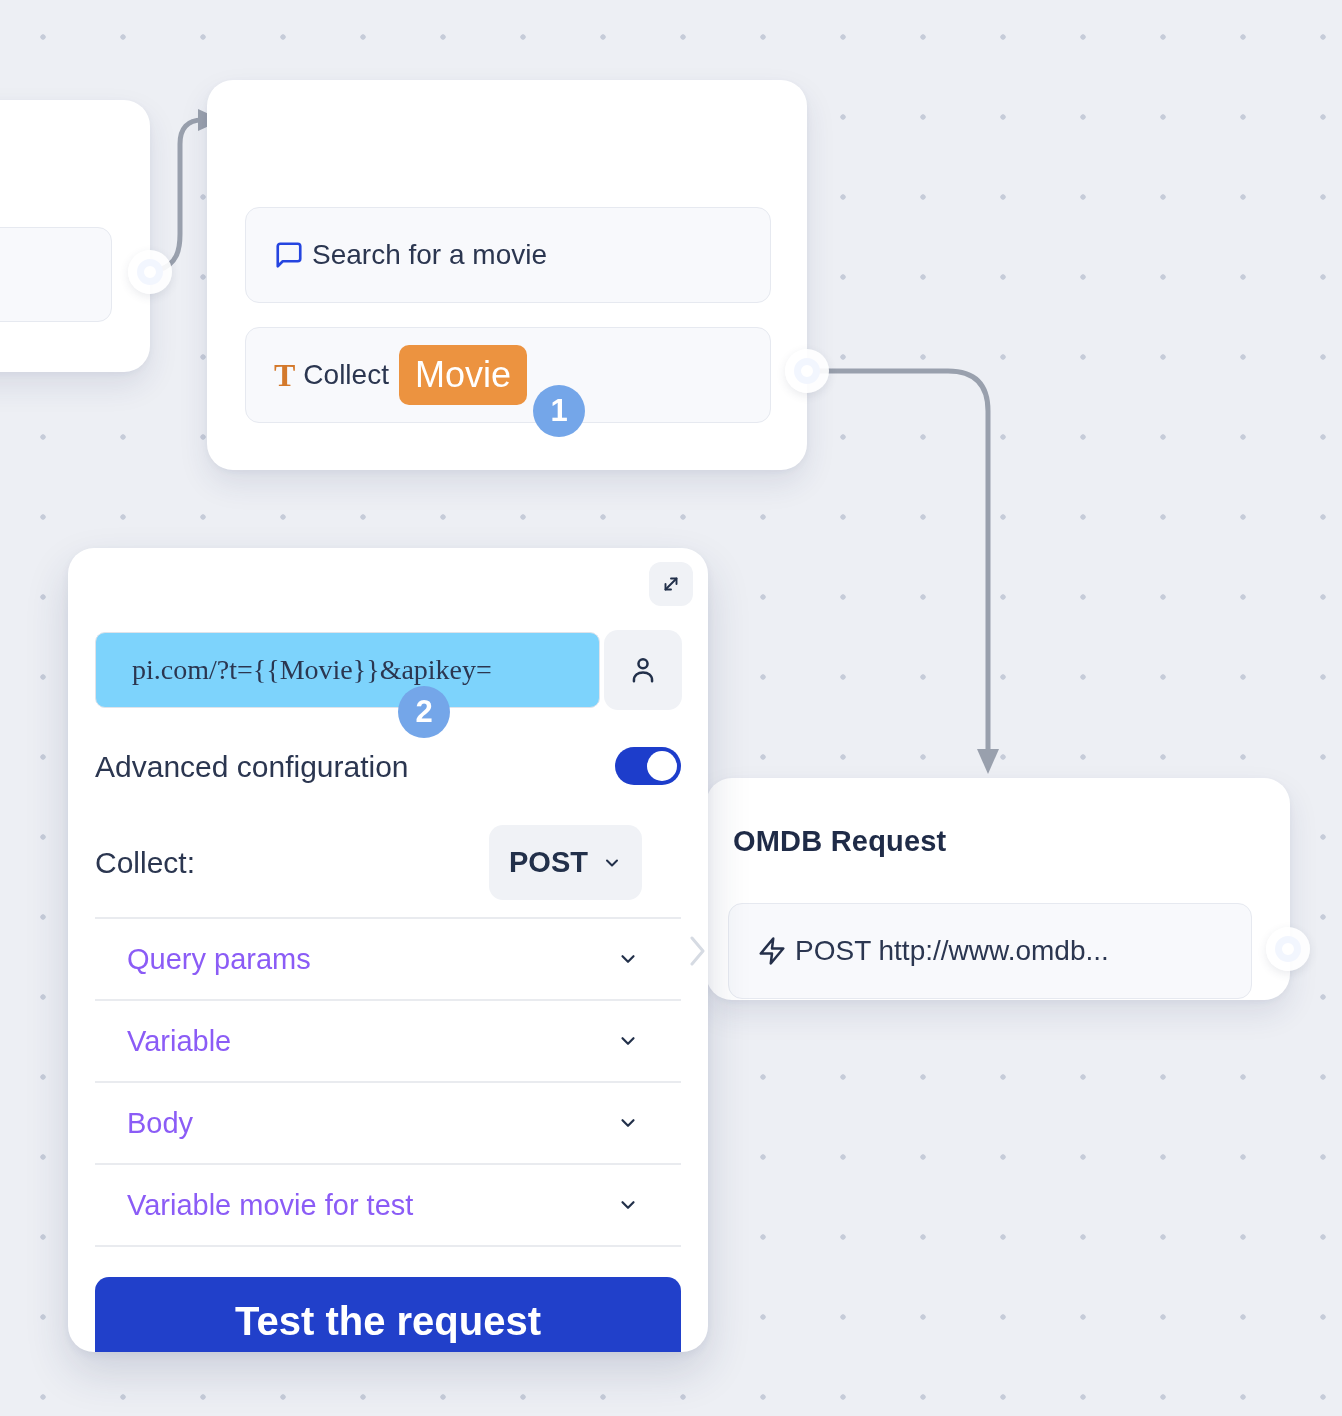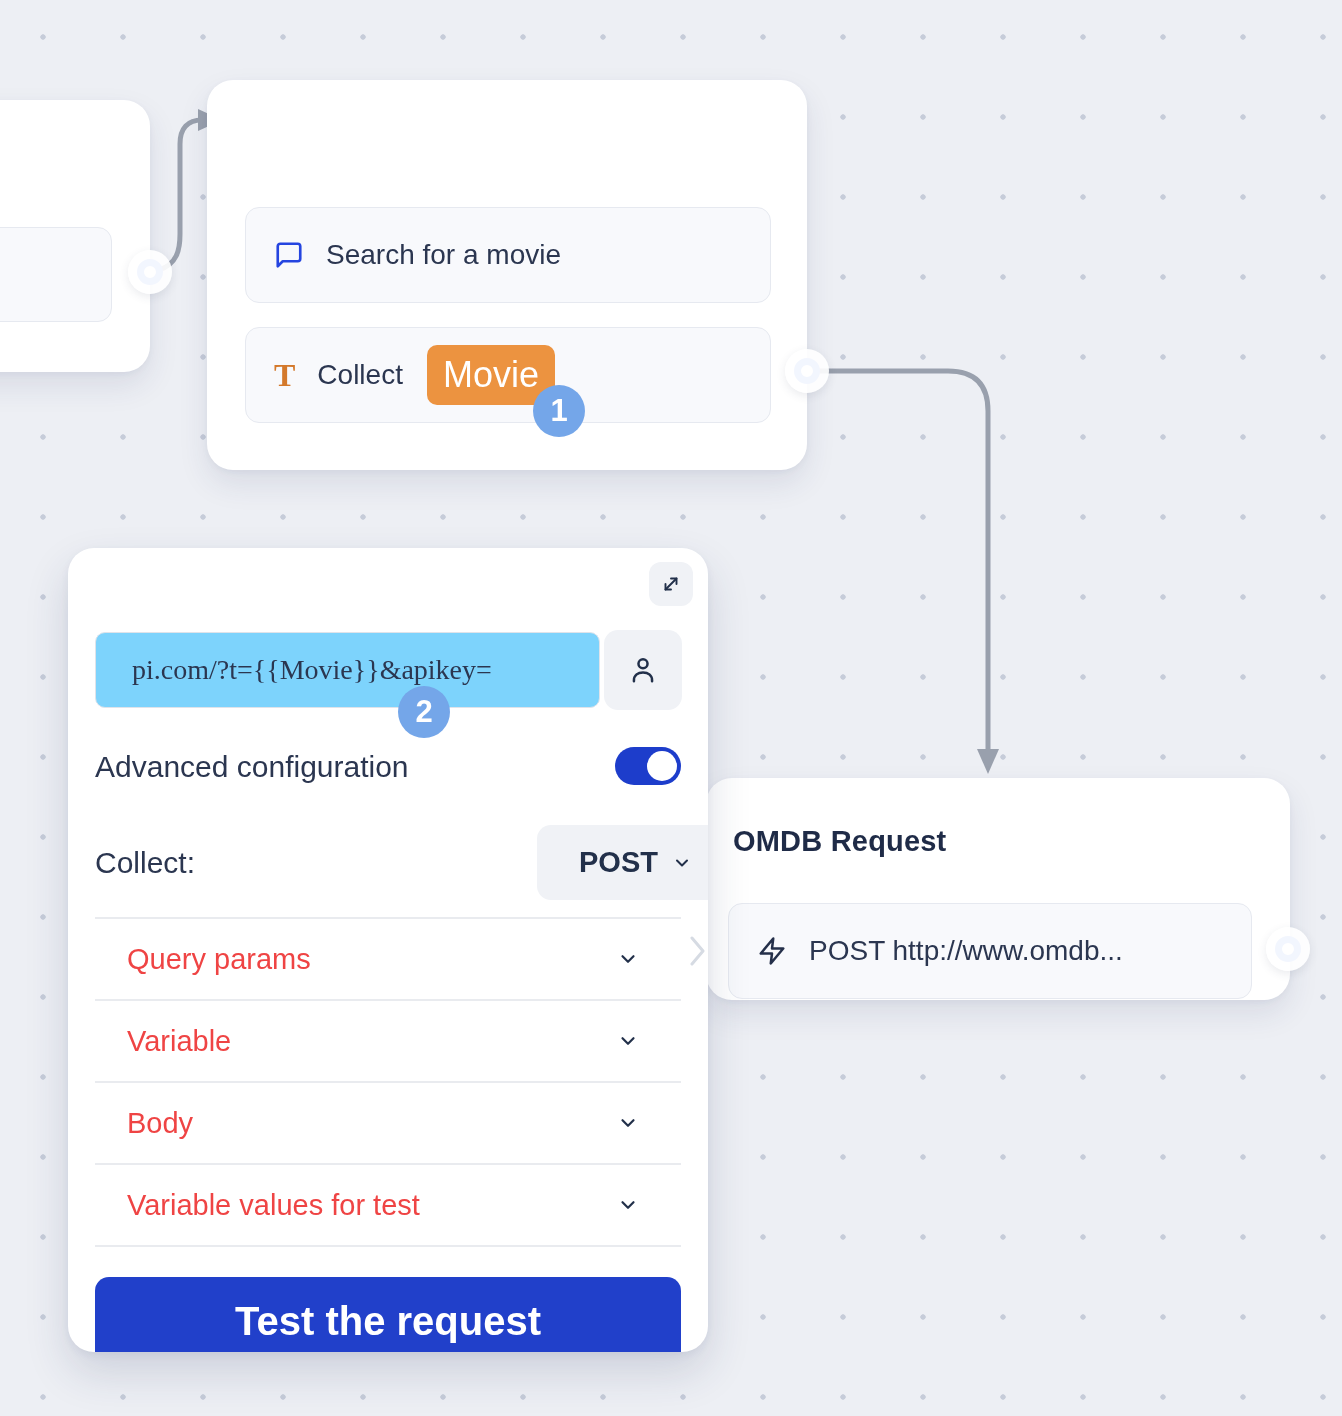--- a/index.html
+++ b/index.html
@@ -16,21 +16,21 @@
   .card{
     position:absolute;background:#ffffff;border-radius:26px;
     box-shadow:0 14px 30px rgba(40,52,94,.10),0 2px 6px rgba(40,52,94,.05);
     z-index:10;
   }
   .card-title{
     position:absolute;font-size:29px;font-weight:700;color:#1f2b47;letter-spacing:.2px;
   }
   .node-item{
     position:absolute;background:#f8f9fc;border:1.5px solid #e6e9f0;border-radius:14px;
-    box-sizing:border-box;display:flex;align-items:center;gap:22px;padding:0 28px;
+    box-sizing:border-box;display:flex;align-items:center;gap:8px;padding:0 28px;
     font-size:28px;color:#2b3650;
   }
   .icon{display:inline-flex;align-items:center;justify-content:center;flex:0 0 auto;}
   .t-glyph{
     font-family:"Liberation Serif","DejaVu Serif",serif;font-size:32px;font-weight:700;
     color:#d4792b;line-height:1;
   }
   .var-badge{
     background:#ec9340;color:#ffffff;border-radius:10px;padding:8px 16px;
     font-size:36px;line-height:1.2;margin-left:2px;
@@ -70,29 +70,29 @@
   .adv-label{position:absolute;left:27px;top:202px;font-size:30px;color:#2b3650;}
   .toggle{
     position:absolute;left:547px;top:199px;width:66px;height:38px;border-radius:19px;
     background:#1d3dcb;cursor:pointer;
   }
   .toggle .knob{
     position:absolute;right:4px;top:4px;width:30px;height:30px;border-radius:50%;background:#fff;
   }
   .method-label{position:absolute;left:27px;top:298px;font-size:30px;color:#2b3650;}
   .method-btn{
-    position:absolute;left:421px;top:277px;width:197px;height:75px;border:none;cursor:pointer;
+    position:absolute;left:421px;top:277px;width:153px;height:75px;border:none;cursor:pointer;
     background:#f0f2f6;border-radius:14px;display:flex;align-items:center;justify-content:center;gap:14px;
-    font-family:"Liberation Sans","DejaVu Sans",sans-serif;font-size:29px;font-weight:700;color:#22304a;margin-left:48px;
+    font-family:"Liberation Sans","DejaVu Sans",sans-serif;font-size:29px;font-weight:700;color:#22304a;
   }
   .divider{position:absolute;left:27px;width:586px;height:1.5px;background:#e9ebef;}
   .section-row{
     position:absolute;left:27px;width:586px;height:82px;box-sizing:border-box;
     display:flex;align-items:center;justify-content:space-between;
-    padding:0 42px 0 32px;font-size:29px;color:#ef4444;cursor:pointer;gap:9px;
+    padding:0 42px 0 32px;font-size:29px;color:#8b5cf6;cursor:pointer;gap:9px;
   }
   .test-btn{
     position:absolute;left:27px;top:729px;width:586px;height:92px;border:none;cursor:pointer;
     background:#2140ca;border-radius:14px;color:#fff;font-size:40px;font-weight:700;
     font-family:"Liberation Sans","DejaVu Sans",sans-serif;display:flex;align-items:flex-start;
     justify-content:center;padding-top:22px;box-sizing:border-box;
   }
   .notch{position:absolute;left:690px;top:936px;z-index:60;}
   .badge-2{left:398px;top:686px;z-index:60;}
 </style>
@@ -199,21 +199,21 @@
 
   <div class="section-row" style="top:534px;">
     <span>Body</span>
     <svg width="22" height="22" viewBox="0 0 24 24" fill="none" stroke="#22304a" stroke-width="2.4" stroke-linecap="round" stroke-linejoin="round">
         <polyline points="6 9 12 15 18 9"></polyline>
       </svg>
   </div>
   <div class="divider" style="top:615px;"></div>
 
   <div class="section-row" style="top:616px;">
-    <span>Variable values for test</span>
+    <span>Variable movie for test</span>
     <svg width="22" height="22" viewBox="0 0 24 24" fill="none" stroke="#22304a" stroke-width="2.4" stroke-linecap="round" stroke-linejoin="round">
         <polyline points="6 9 12 15 18 9"></polyline>
       </svg>
   </div>
   <div class="divider" style="top:697px;"></div>
 
   <button class="test-btn">Test the request</button>
 </div>
 
 <div class="step-badge badge-2">2</div>

